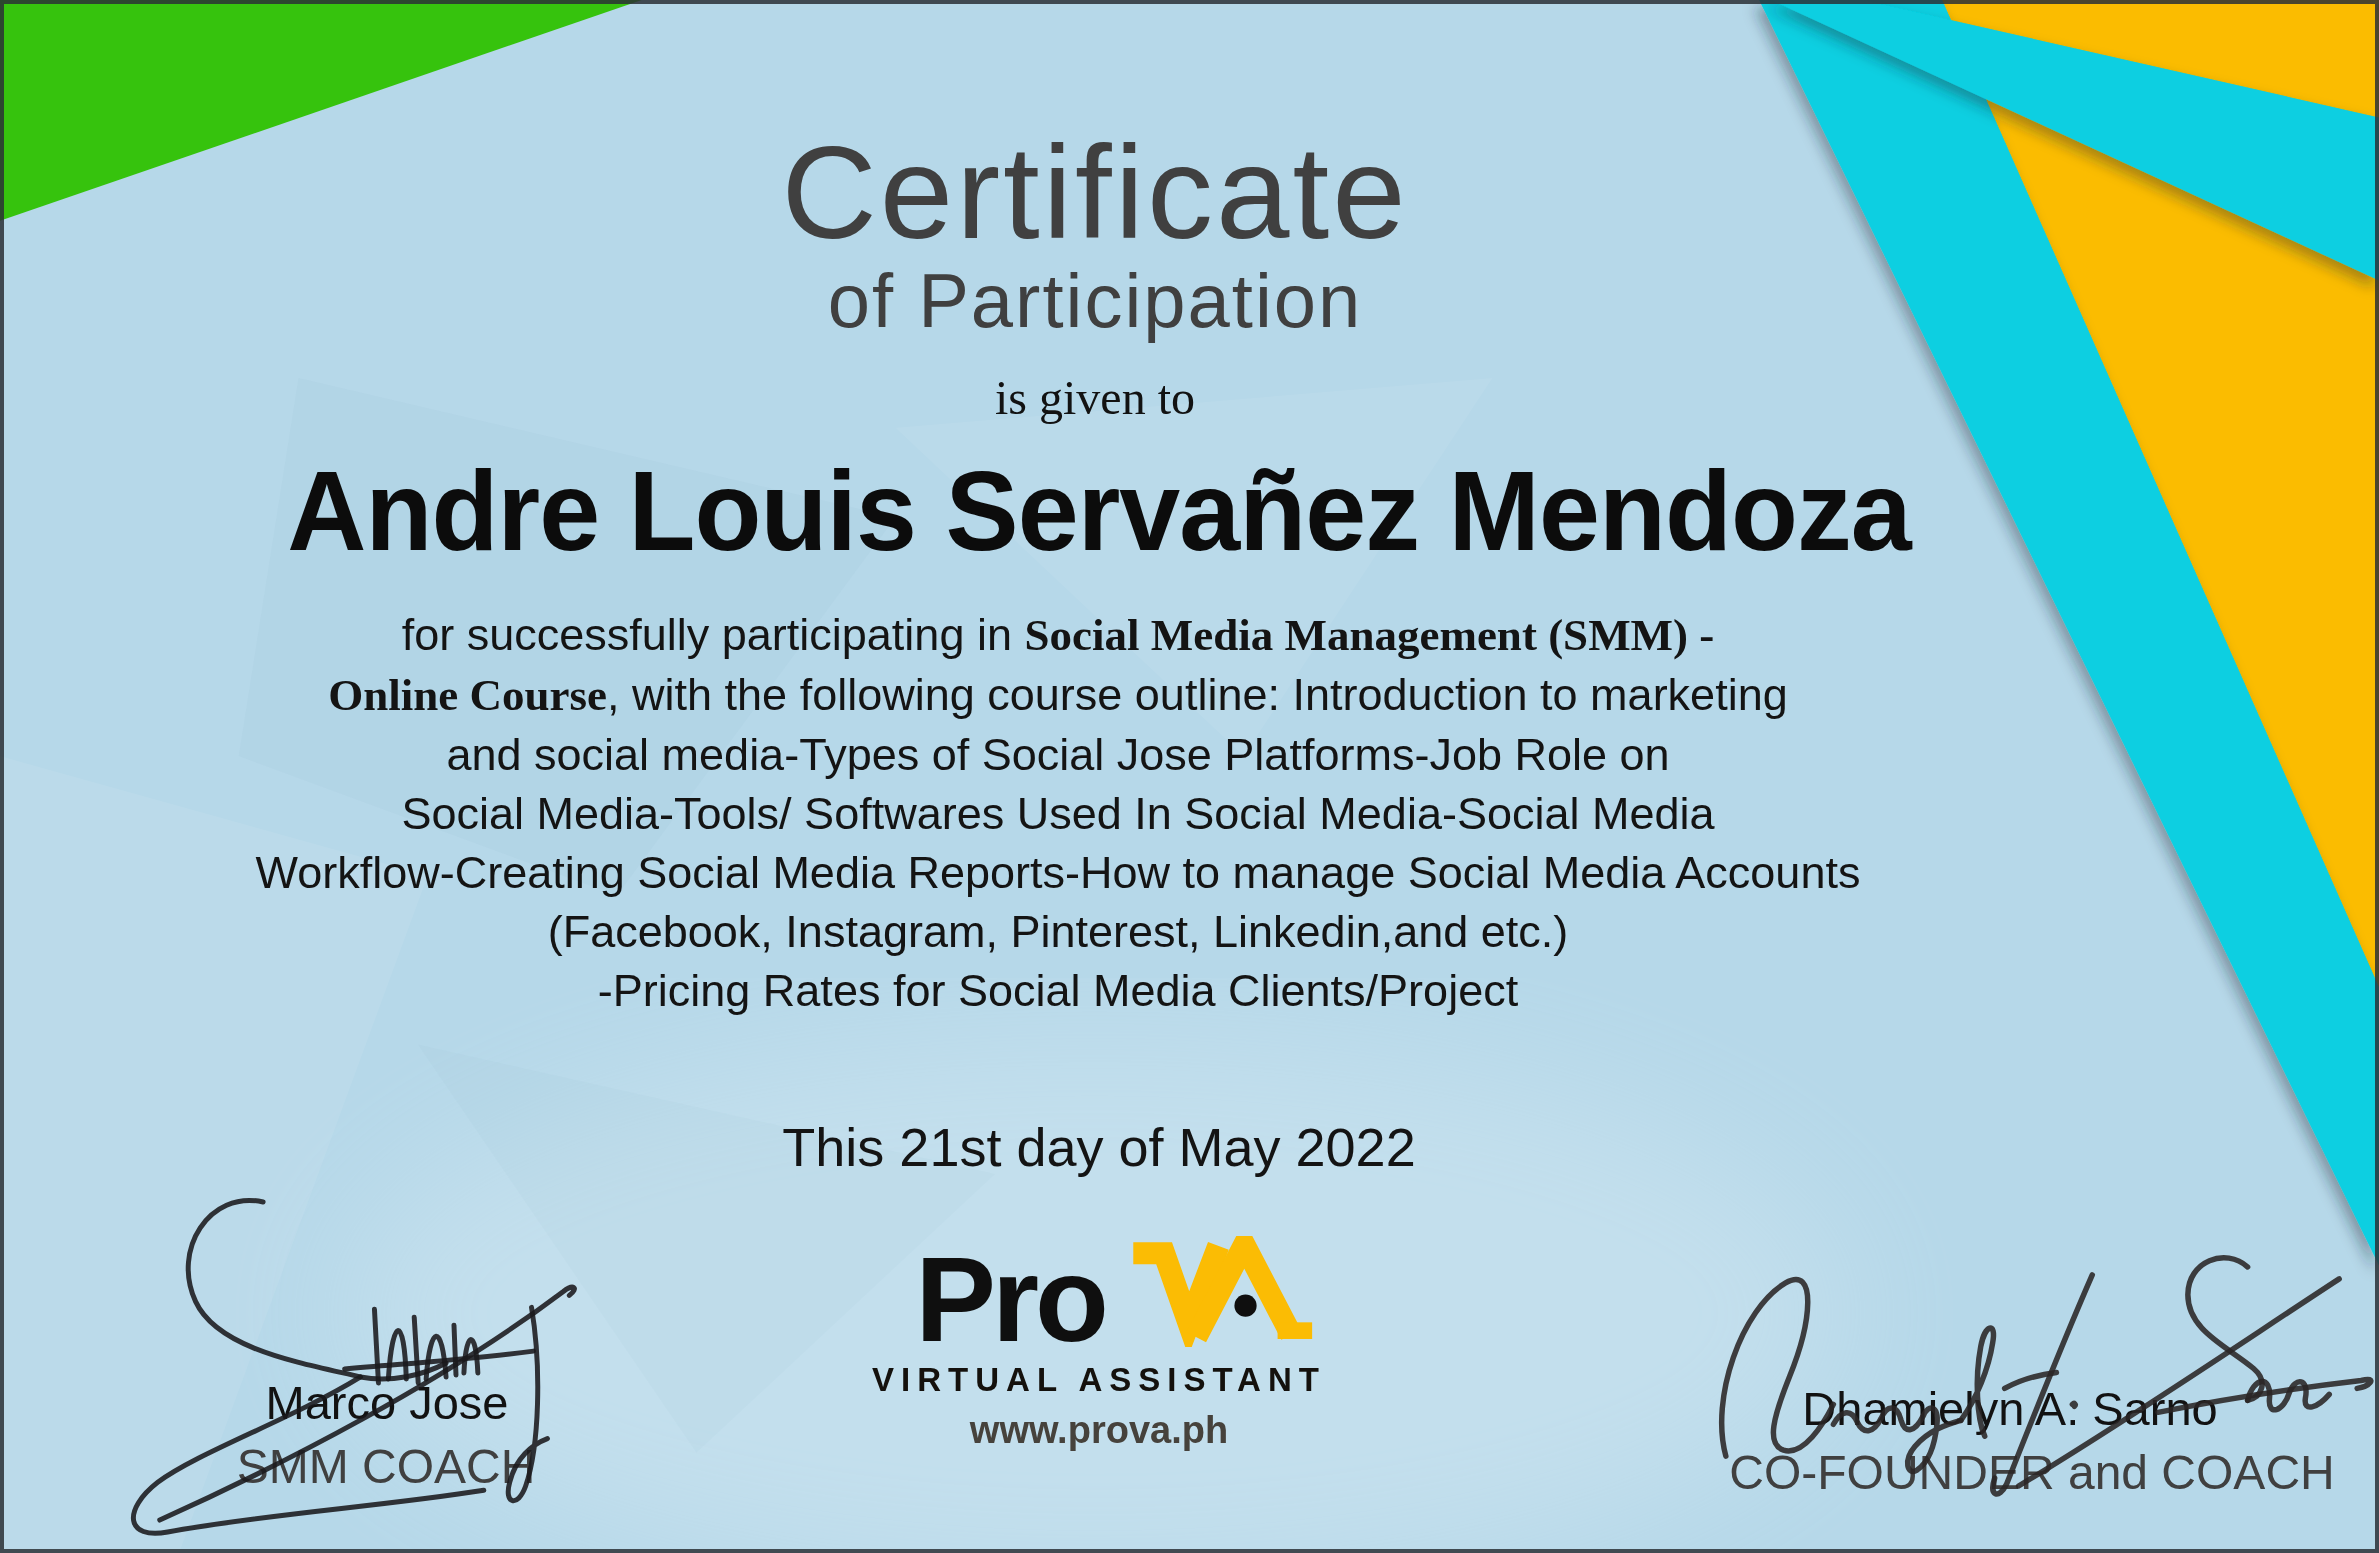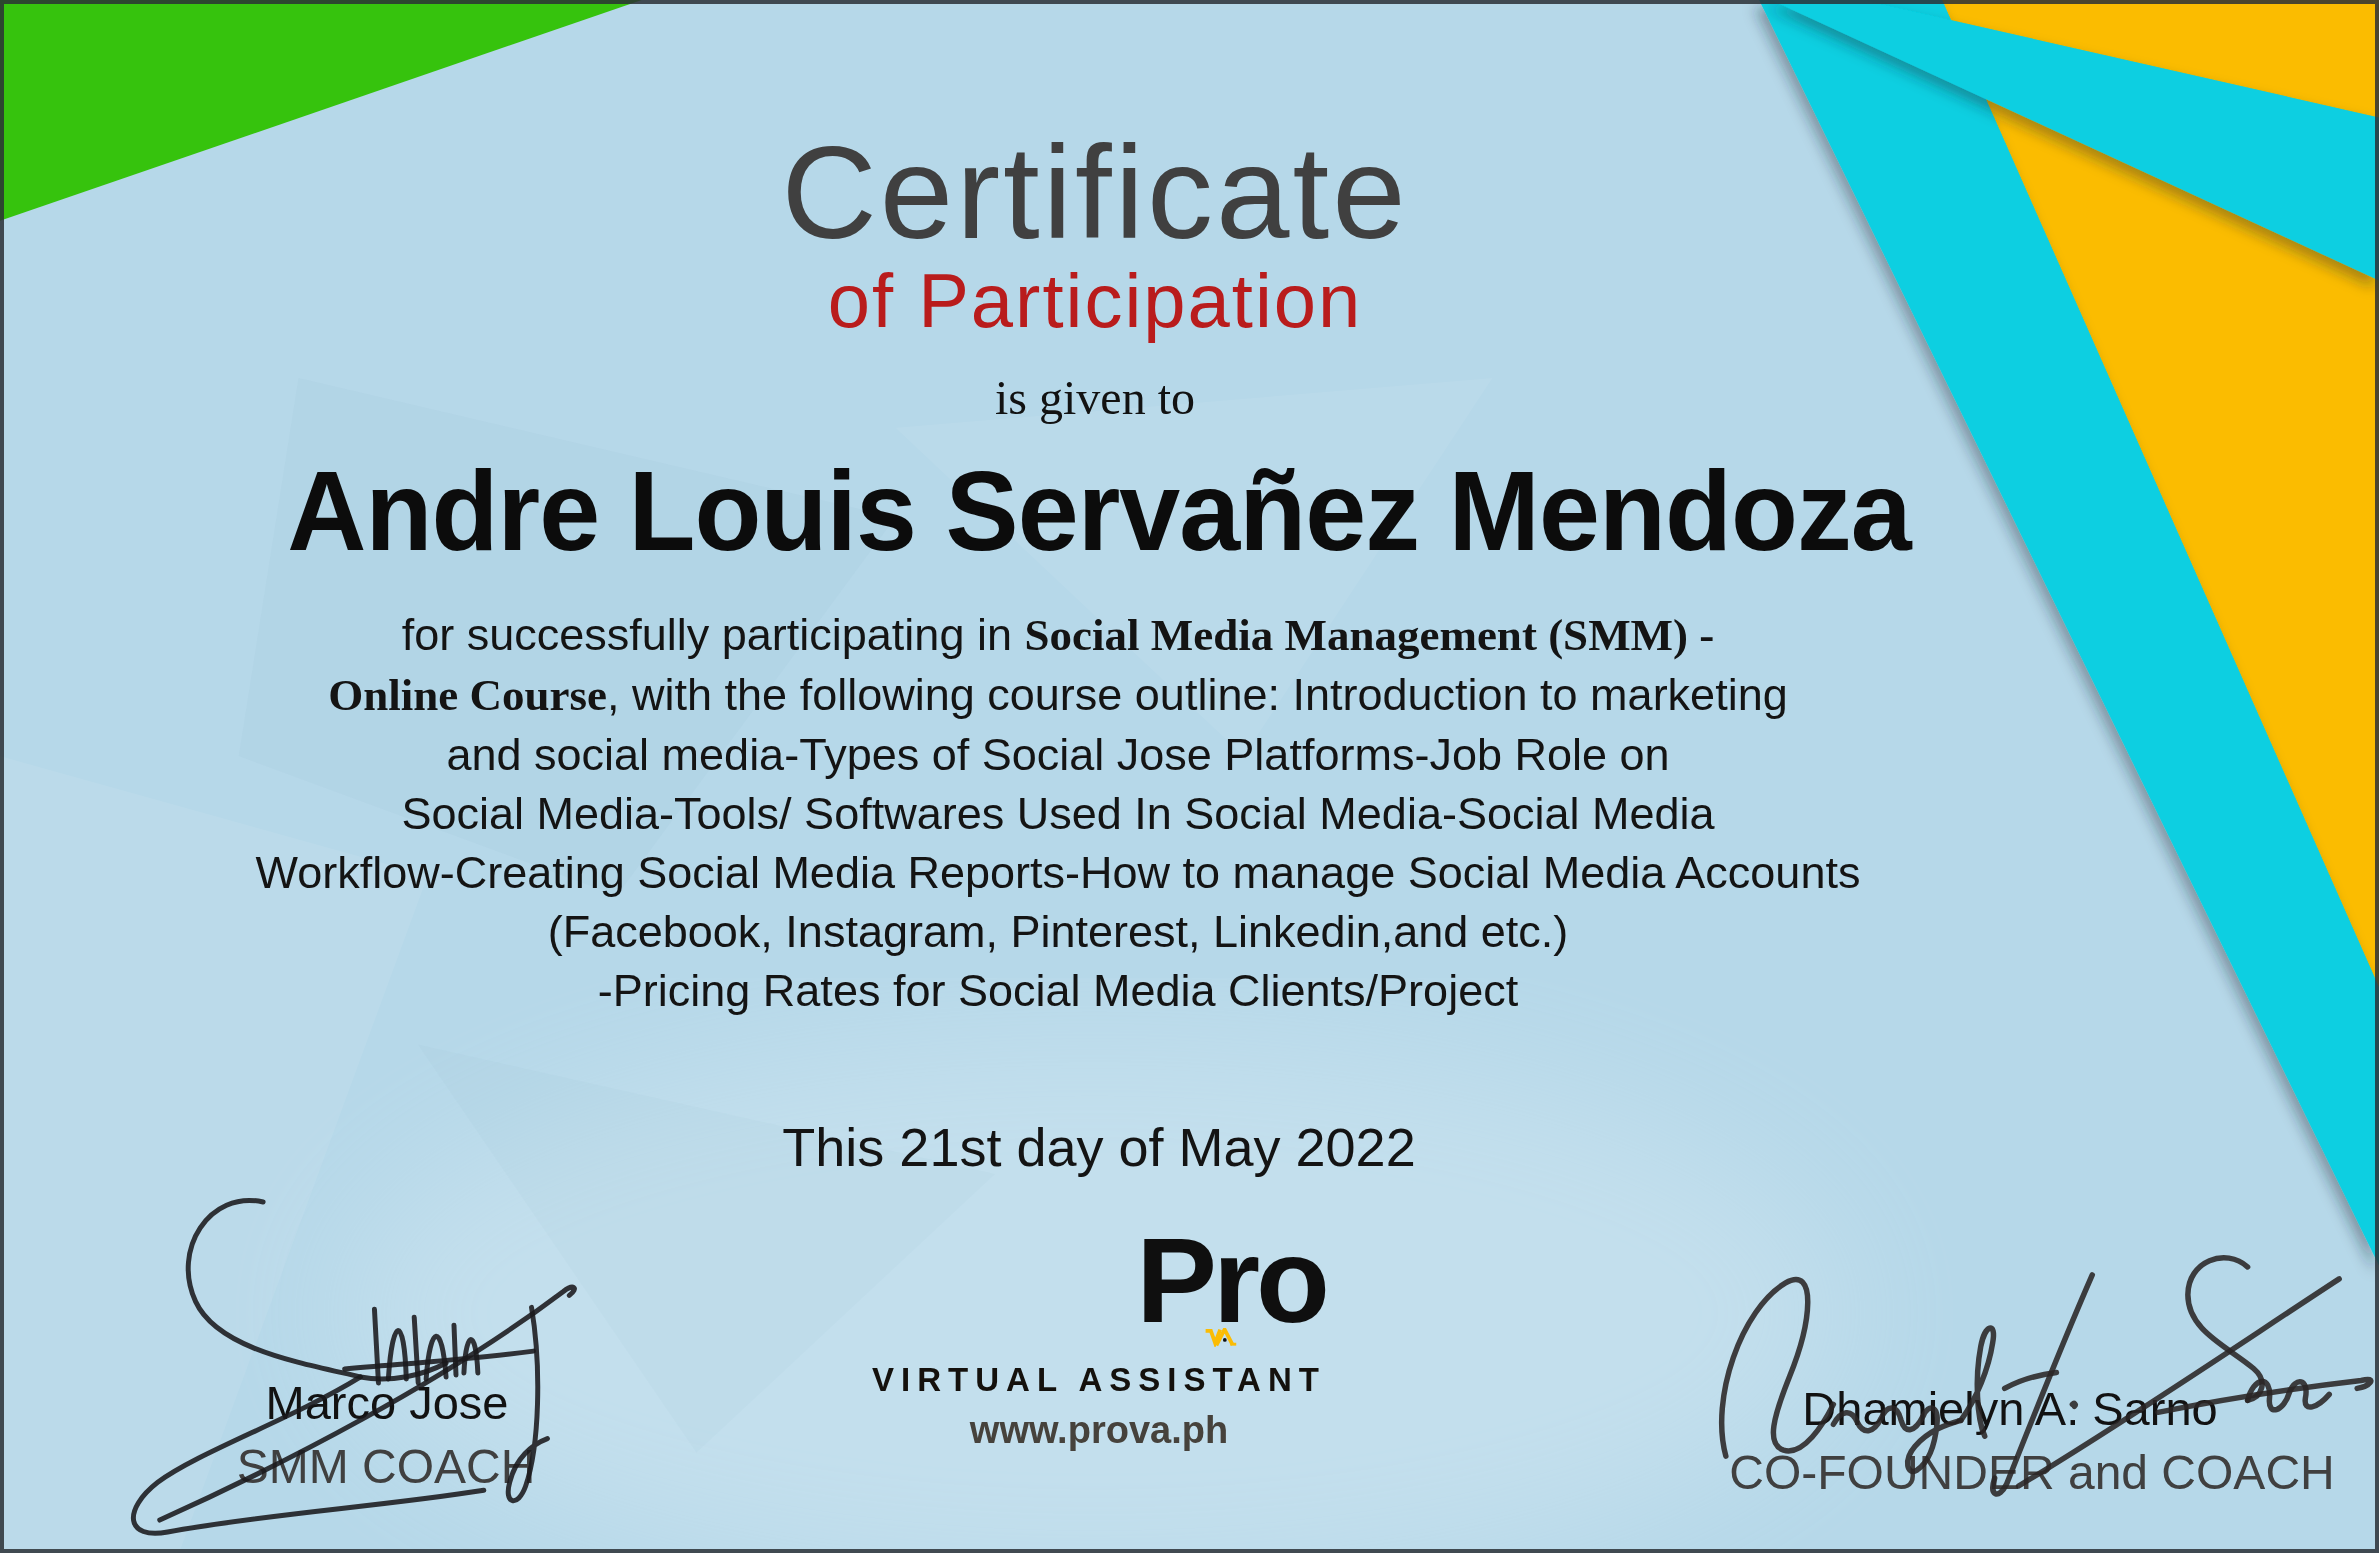--- a/index.html
+++ b/index.html
@@ -16,35 +16,35 @@
   }
   .bg-svg{position:absolute; inset:0; display:block;}
   .frame{position:absolute; inset:0; border:4px solid rgba(42,48,54,.85); z-index:60; pointer-events:none;}
   .fill-green{fill:var(--green);}
   .fill-gold{fill:var(--gold);}
   .fill-cyan{fill:var(--cyan);}
 
   .abs-c{position:absolute; transform:translateX(-50%); white-space:nowrap;}
 
   .title{top:117px; left:1095px; font-size:132px; font-weight:400; letter-spacing:3px; color:#404040;}
-  .subtitle{top:257px; left:1095px; font-size:76px; font-weight:400; letter-spacing:2px; color:#b91c1c;}
+  .subtitle{top:257px; left:1095px; font-size:76px; font-weight:400; letter-spacing:2px; color:#404040;}
   .given-to{top:370px; left:1095px; font-family:"Liberation Serif", serif; font-size:48px; color:#121212;}
   .recipient{top:446px; left:1099px; font-size:113px; font-weight:700; letter-spacing:-1px; color:#0C0C0C; transform:translateX(-50%) scaleX(.97);}
 
   .body-text{
     position:absolute; top:605px; left:60px; width:1996px;
     text-align:center; font-size:45px; line-height:59px; color:#141414;
   }
   .body-text p{margin:0;}
   .body-text b{font-weight:700;font-family:Liberation Serif, serif;}
 
   .date-line{top:1116px; left:1099px; font-size:54px; color:#141414;}
 
   .logo{position:absolute; top:1232px; left:1099px; transform:translateX(-50%); text-align:center; z-index:5;}
-  .logo-row{display:flex; align-items:flex-end; justify-content:flex-end; height:115px;flex-direction:column;}
+  .logo-row{display:flex; align-items:flex-end; justify-content:flex-end; height:115px;}
   .logo-pro{font-size:121px; font-weight:700; letter-spacing:-4px; color:var(--logo-black); line-height:96px;}
   .logo-va{width:211px; height:111px; margin-left:10px;}
   .logo-tagline{margin-top:14px; font-size:33px; font-weight:700; letter-spacing:7px; color:#14110D;}
   .logo-site{margin-top:10px; font-size:38px; font-weight:700; color:var(--website-gray);}
 
   .sig-name{font-size:47px; color:#121212;}
   .sig-role{font-size:48px; color:#404040;margin-top:8px;}
   .sig-left-name{top:1375px; left:387px;}
   .sig-left-role{top:1431px; left:386px;}
   .sig-right-name{top:1381px; left:2010px;}

